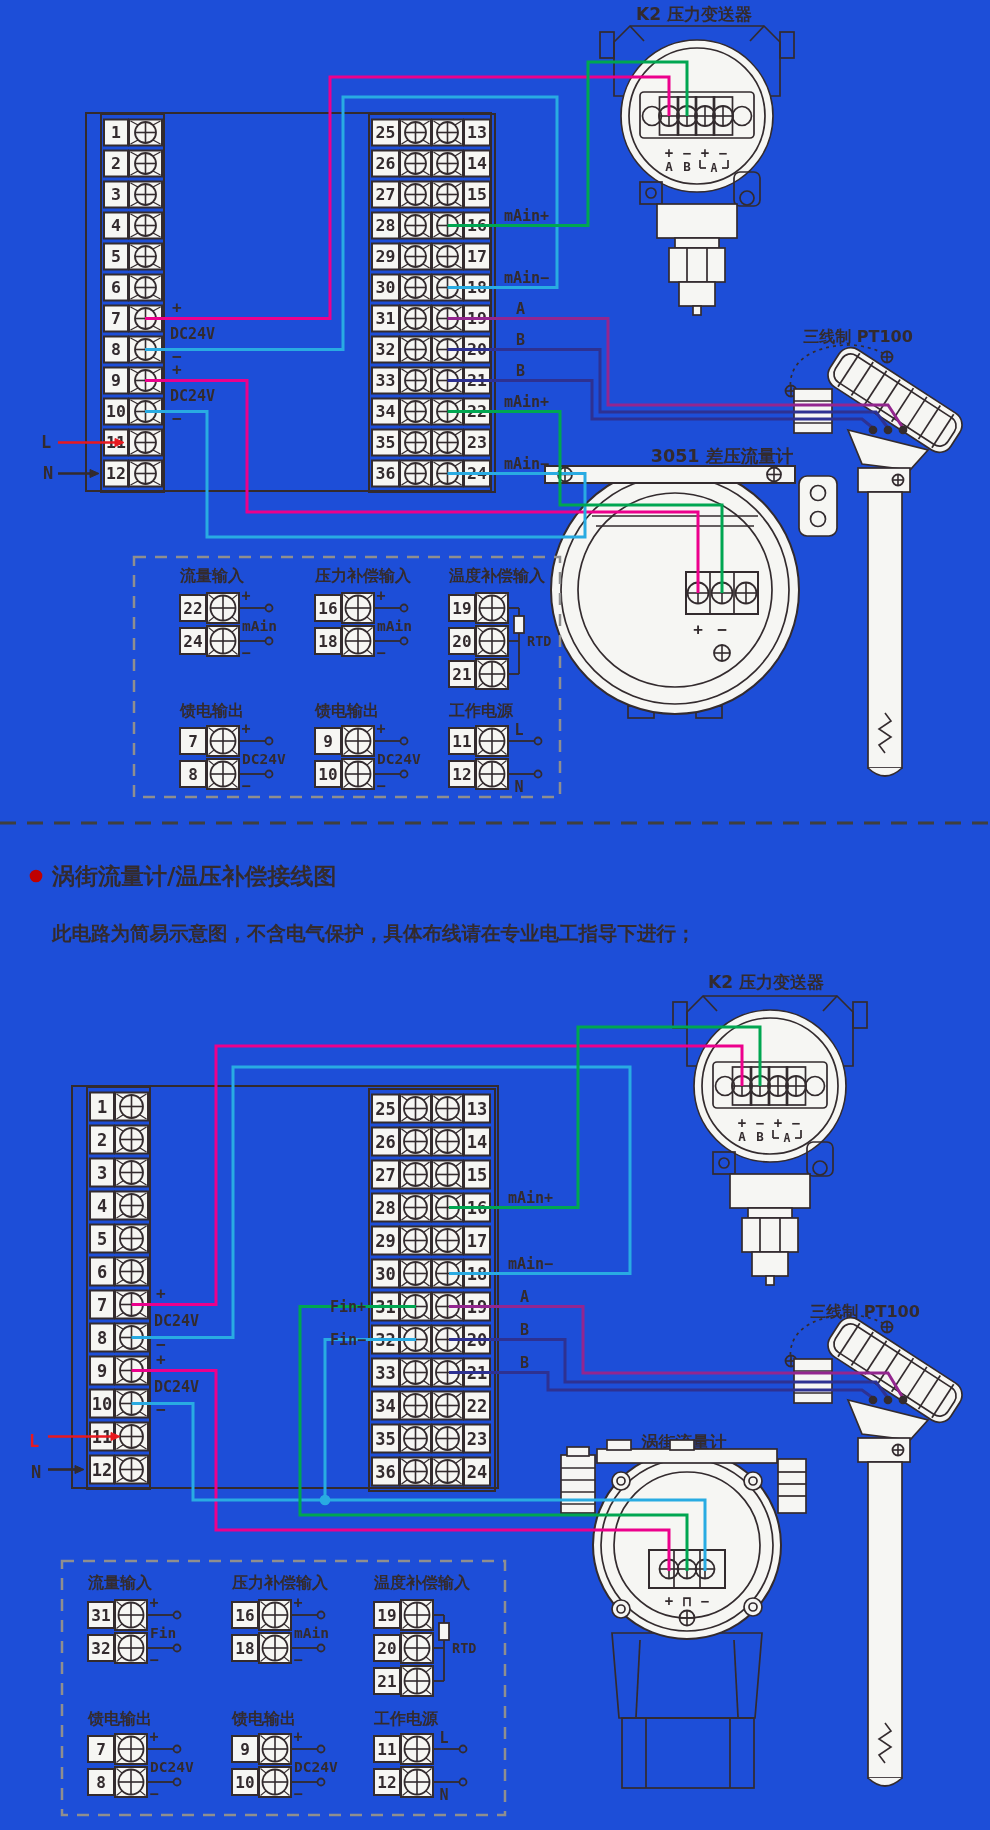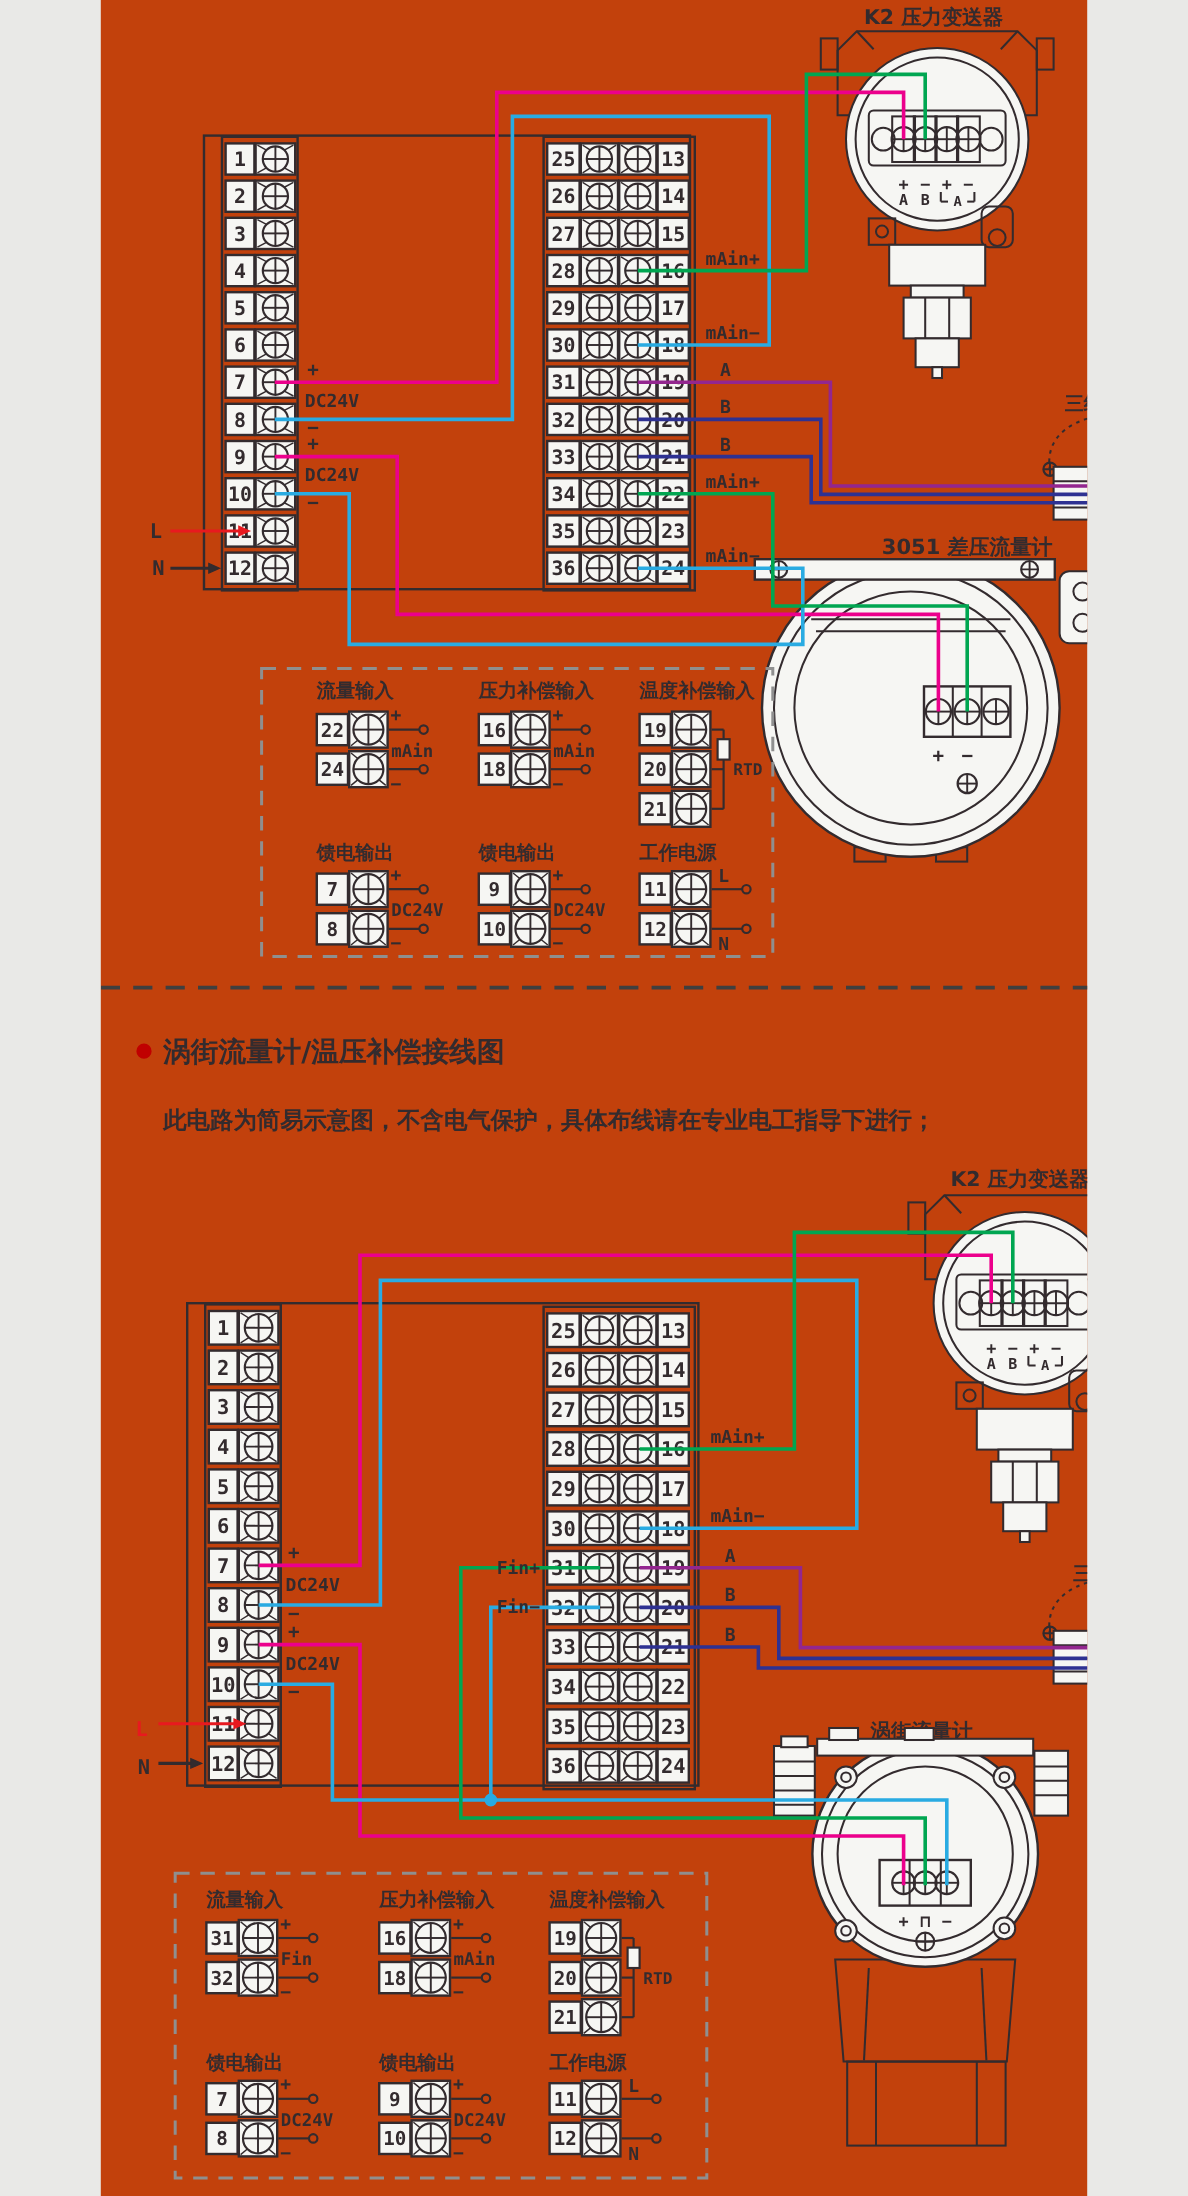--- a/index.html
+++ b/index.html
@@ -1,16 +1,16 @@
 <!DOCTYPE html>
 <html><head>
 <meta charset="utf-8">
 <style>
   html,body{margin:0;padding:0;background:#e9e9e7;}
-  .page{width:822px;height:1830px;background:#c2410c;margin:0 auto;position:relative;overflow:hidden;}
+  .page{width:990px;height:1830px;background:#1d4ed8;margin:0 auto;position:relative;overflow:hidden;}
   svg{display:block;}
   svg text{stroke:none;user-select:none;}
   .cjk{font-family:"DejaVu Sans","Liberation Sans",sans-serif;font-weight:bold;}
   .mono{font-family:"DejaVu Sans Mono","Liberation Mono",monospace;font-weight:bold;}
 </style>
 </head>
 <body>
 
 <div class="page">
   <svg id="cv" viewBox="0 0 990 1830" width="990" height="1830">

